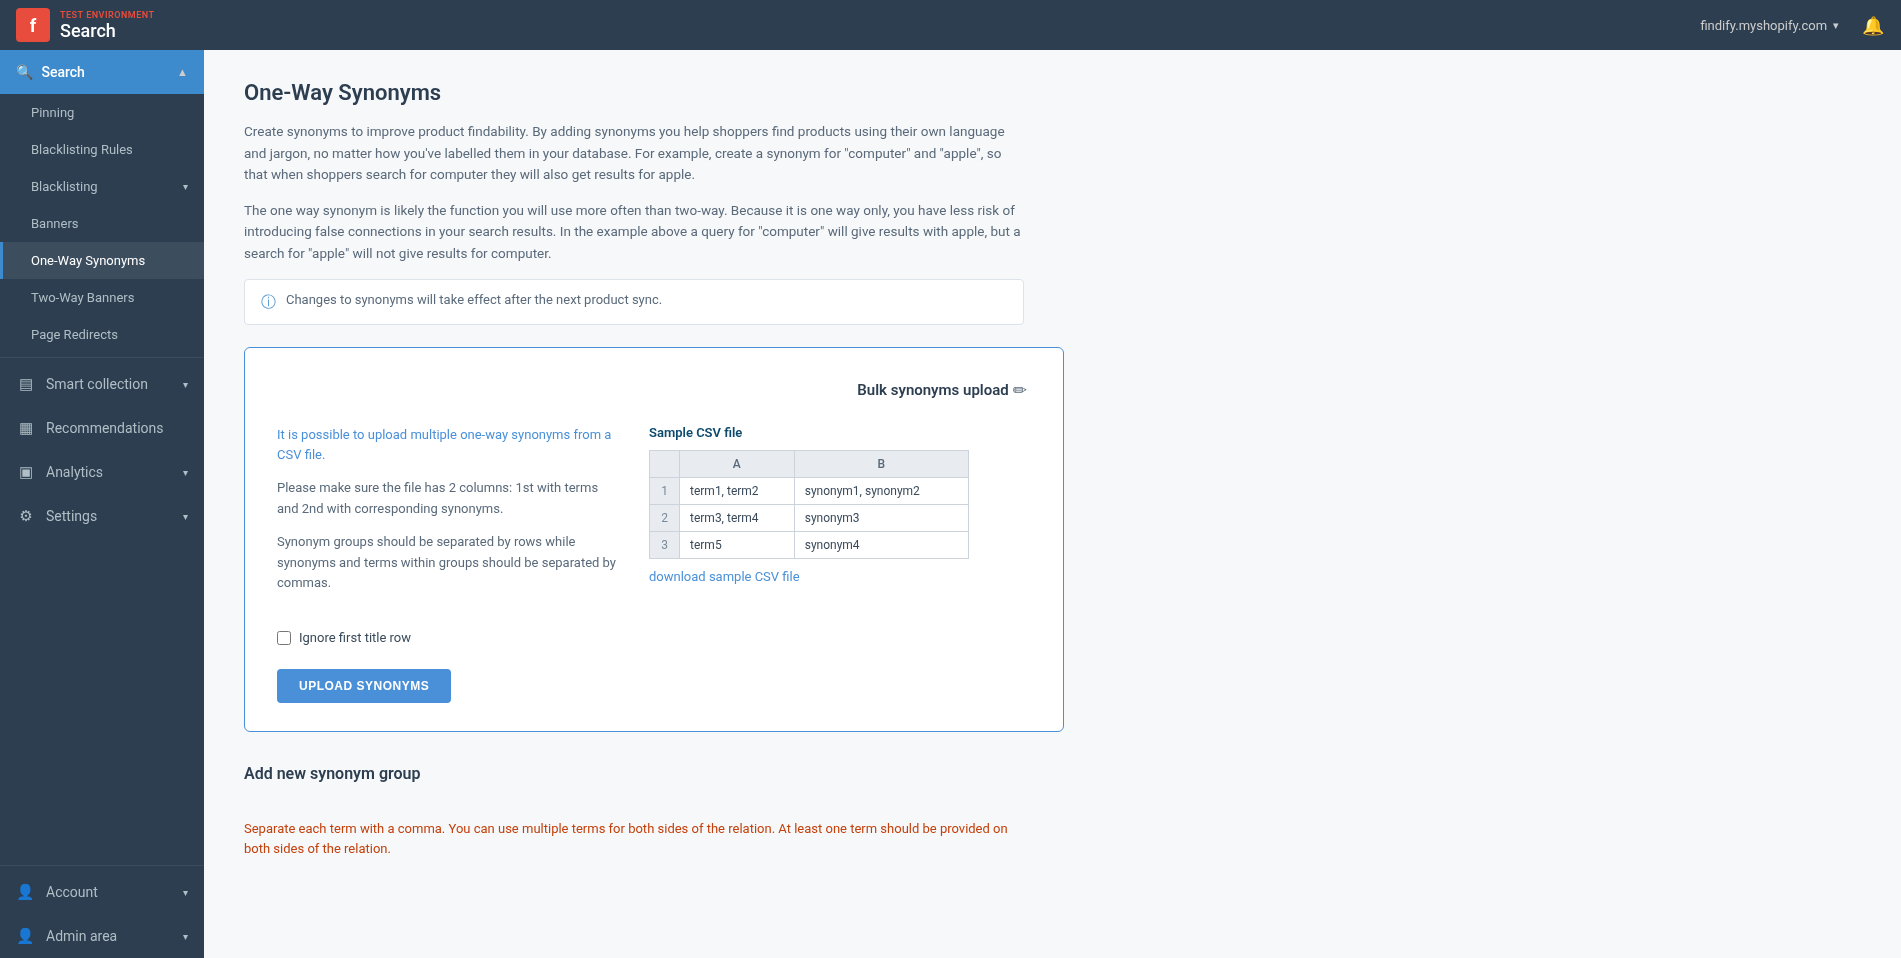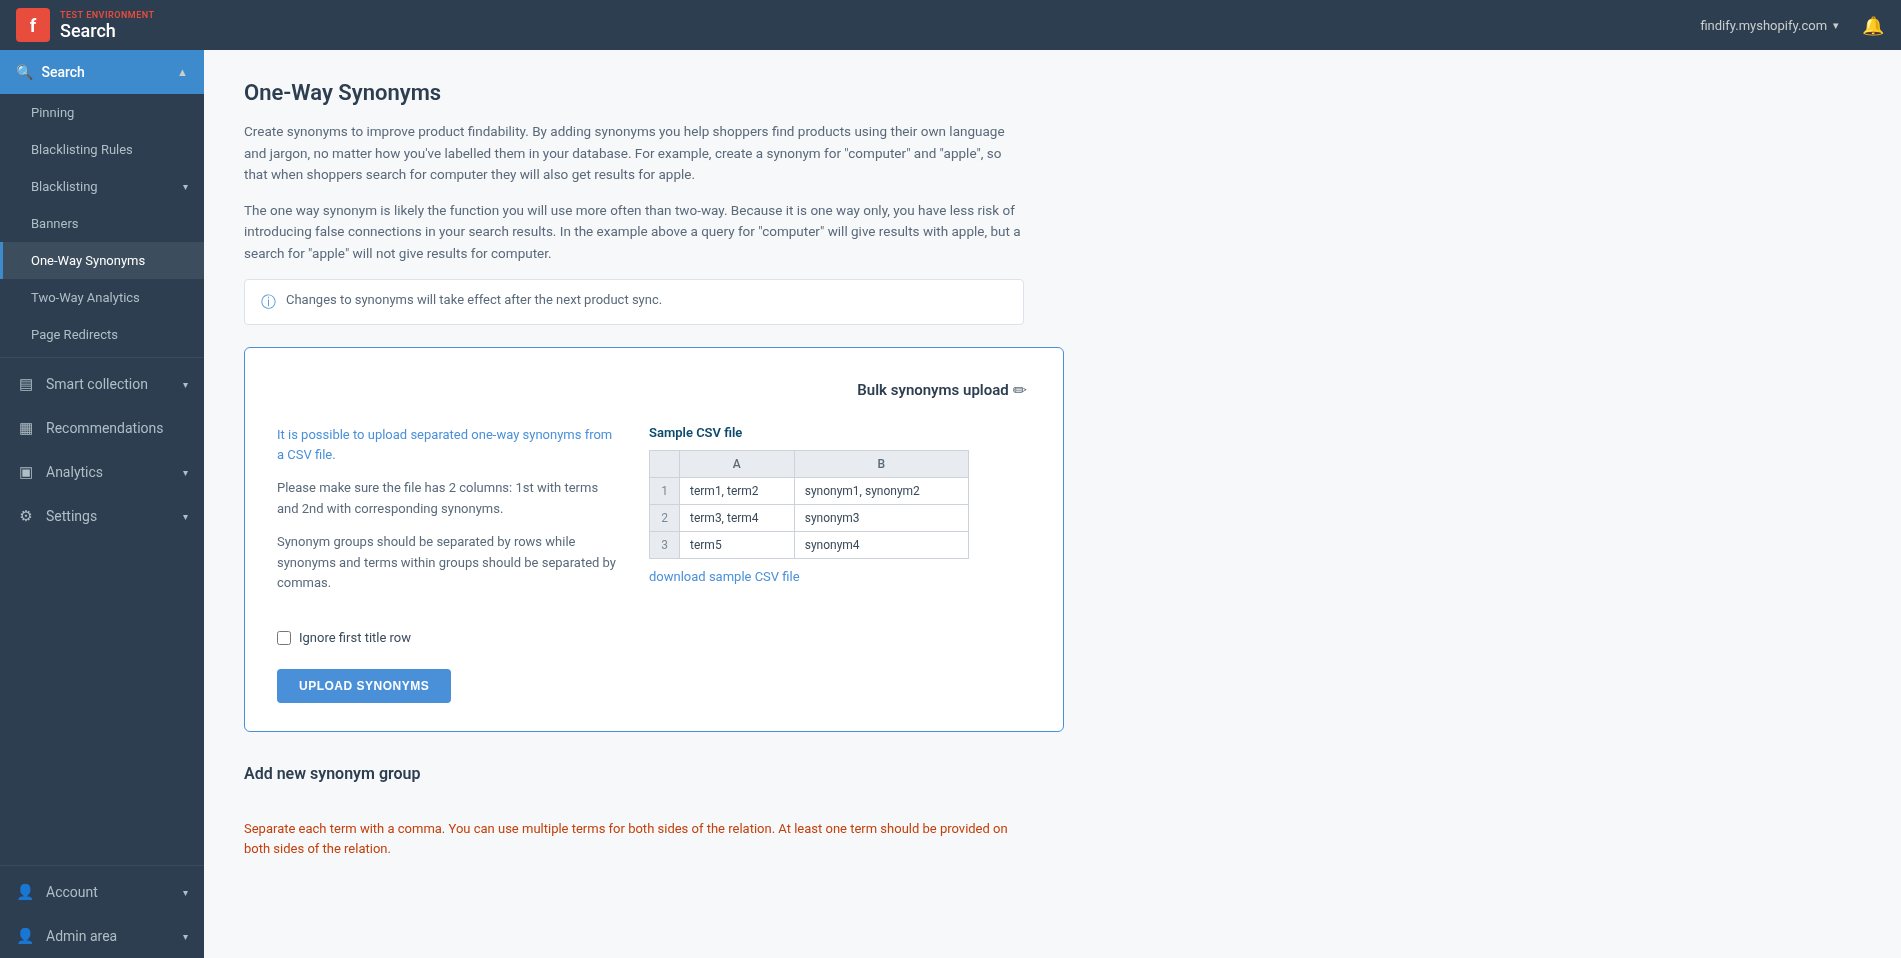--- a/index.html
+++ b/index.html
@@ -367,21 +367,21 @@
       <span>Blacklisting</span>
       <span style="font-size:10px;">▾</span>
     </div>
     <div class="sidebar-item">
       <span>Banners</span>
     </div>
     <div class="sidebar-item active">
       <span>One-Way Synonyms</span>
     </div>
     <div class="sidebar-item">
-      <span>Two-Way Analytics</span>
+      <span>Two-Way Banners</span>
     </div>
     <div class="sidebar-item">
       <span>Page Redirects</span>
     </div>
 
     <div class="sidebar-divider"></div>
 
     <div class="sidebar-nav-item">
       <div class="nav-left">
         <span class="nav-icon">▤</span>
@@ -445,21 +445,21 @@
     </div>
 
     <div class="bulk-card">
       <div class="bulk-card-header">
         <span class="bulk-card-title">Bulk synonyms upload</span>
         <button class="edit-icon-btn">✏</button>
       </div>
 
       <div class="bulk-card-body">
         <div class="bulk-instructions">
-          <p>It is possible to upload separated one-way synonyms from a CSV file.</p>
+          <p>It is possible to upload multiple one-way synonyms from a CSV file.</p>
           <p class="dark">Please make sure the file has 2 columns: 1st with terms and 2nd with corresponding synonyms.</p>
           <p class="dark">Synonym groups should be separated by rows while synonyms and terms within groups should be separated by commas.</p>
         </div>
 
         <div class="csv-sample">
           <div class="csv-sample-label">Sample CSV file</div>
           <table class="csv-table">
             <thead>
               <tr>
                 <th></th>

